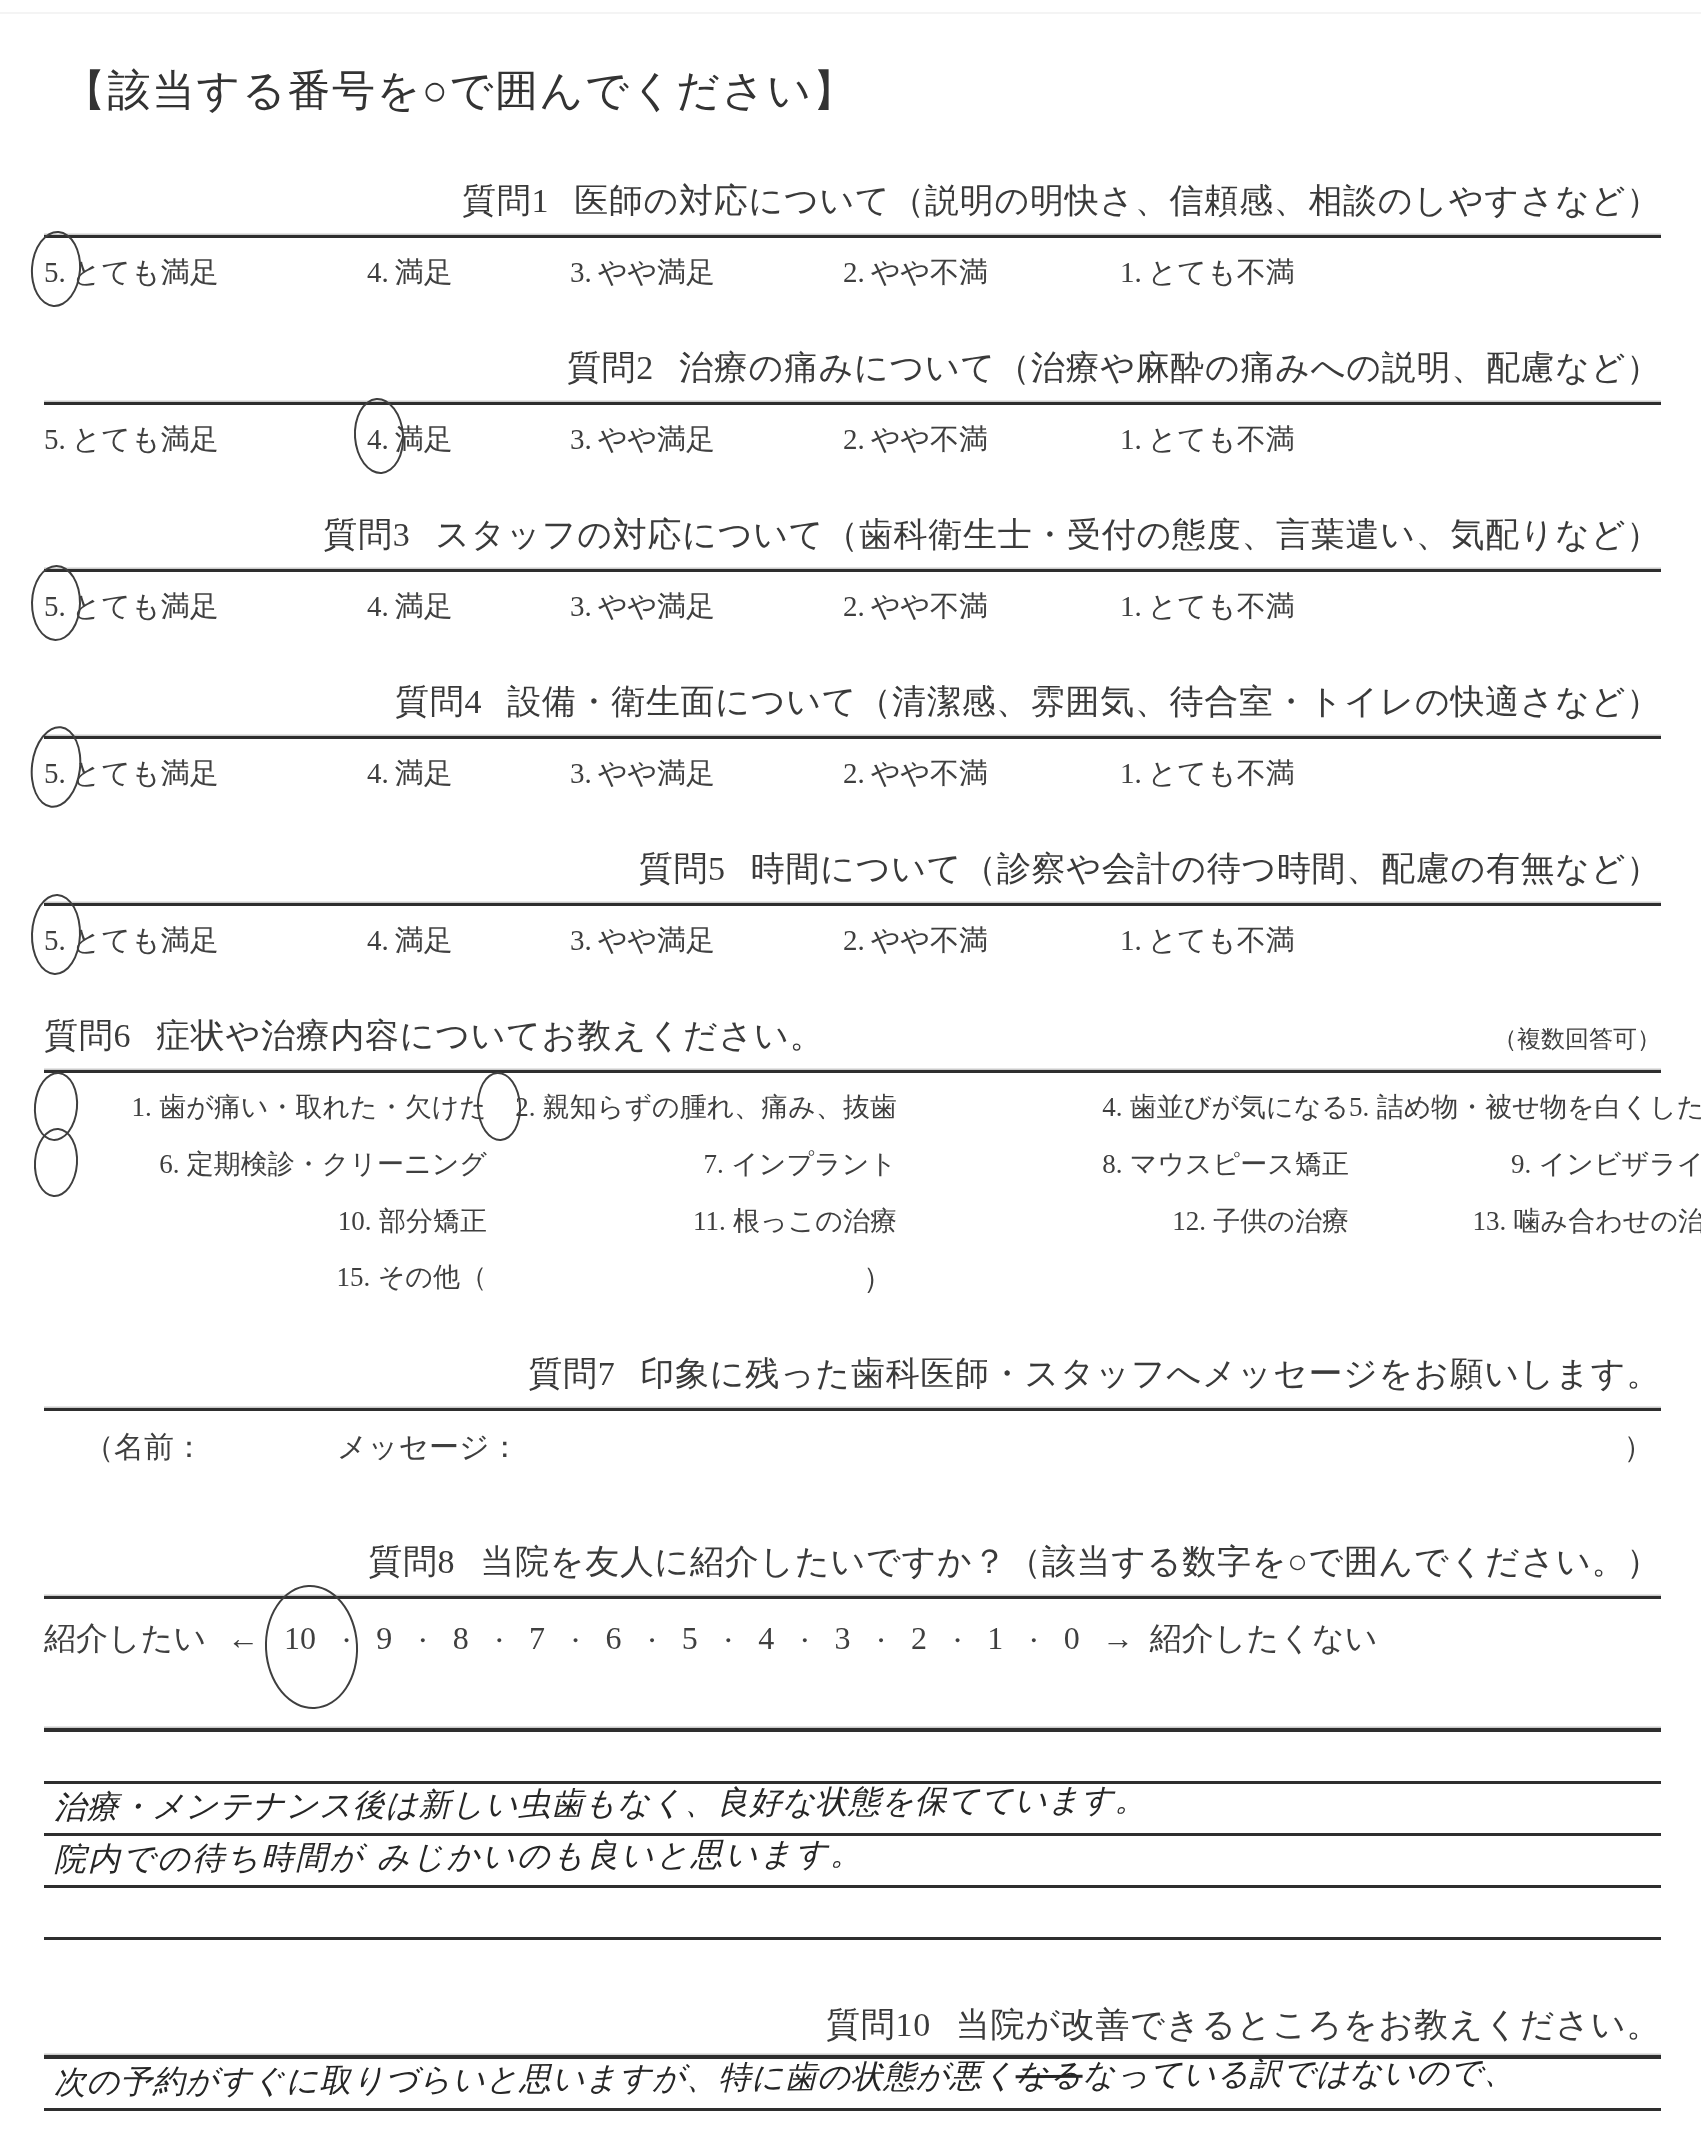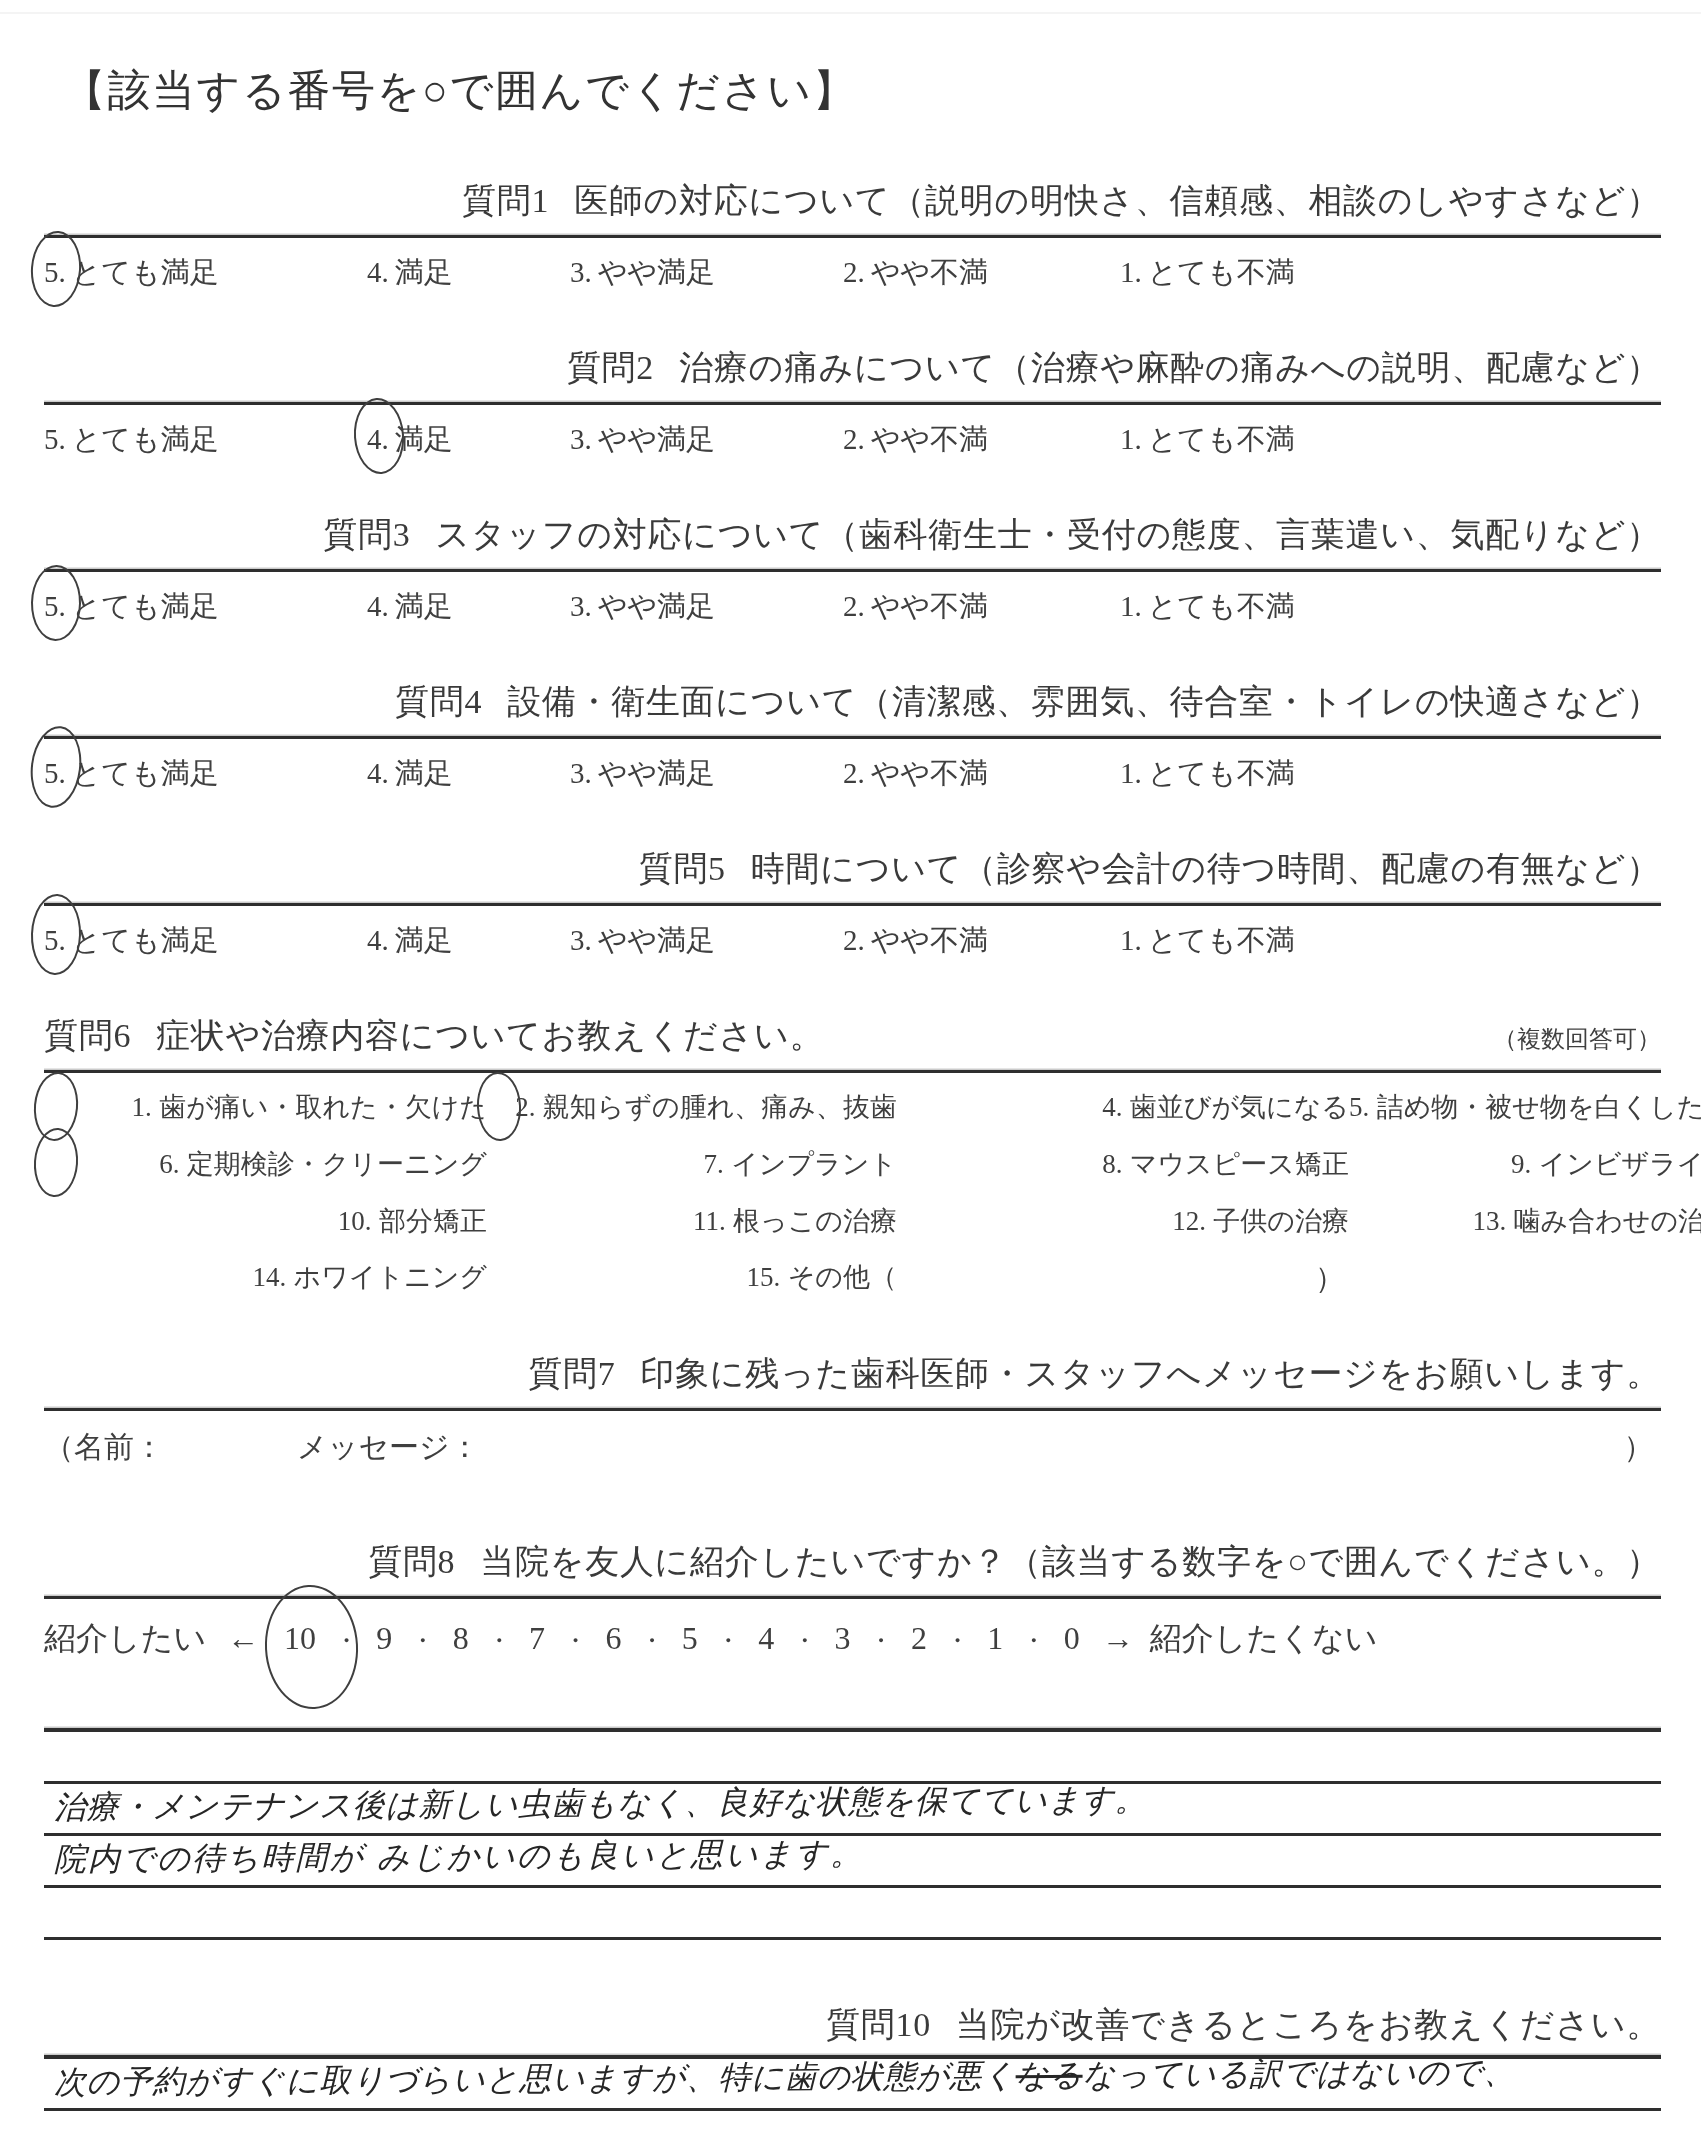--- a/index.html
+++ b/index.html
@@ -47,21 +47,21 @@
     grid-template-columns:443px 410px 452px 1fr;
     padding-top:16px;row-gap:20.7px;
     font-size:27px;
   }
   .gitem{position:relative;white-space:nowrap;}
   .gitem .num{margin-right:7.4px;}
   .paren-end{justify-self:end;padding-right:4.4px;font-size:29.5px;}
   .note{font-size:24px;}
   .qheader-flex{display:flex;justify-content:space-between;align-items:baseline;}
   
-  .namerow{display:flex;font-size:30px;padding-top:16px;height:44px;}
+  .namerow{display:flex;font-size:30px;padding-top:16px;height:44px;margin-left:40px;}
   .namerow .mlabel{margin-left:133px;}
   .namerow .close{margin-left:auto;margin-right:7.4px;}
   
   .npsrow{display:flex;align-items:baseline;font-size:32px;padding-top:17.7px;height:62px;white-space:nowrap;}
   .npsrow .arrow{margin:0 25px 0 20.7px;}
   .npsrow .arrow.r{margin:0 16px 0 22px;}
   .npsrow .n{position:relative;}
   .npsrow .sep{margin:0 17.7px;font-size:25px;}
   
   .wline{height:49px;border-bottom:3.7px solid #2e2e2e;position:relative;}
@@ -160,21 +160,20 @@
       <span class="gitem"><span class="circ multi" style="transform:rotate(4deg);"></span><span class="num">6.</span><span>定期検診・クリーニング</span></span>
       <span class="gitem"><span class="num">7.</span><span>インプラント</span></span>
       <span class="gitem"><span class="num">8.</span><span>マウスピース矯正</span></span>
 
       <span class="gitem"><span class="num">9.</span><span>インビザライン</span></span>
       <span class="gitem"><span class="num">10.</span><span>部分矯正</span></span>
       <span class="gitem"><span class="num">11.</span><span>根っこの治療</span></span>
       <span class="gitem"><span class="num">12.</span><span>子供の治療</span></span>
 
       <span class="gitem"><span class="num">13.</span><span>噛み合わせの治療</span></span>
-      <span class="gitem"><span class="num">14.</span><span>ホワイトニング</span></span>
       <span class="gitem"><span class="num">15.</span><span>その他（</span></span>
       <span class="gitem paren-end">）</span>
     </div>
   </section>
 
   <section class="qsection" style="margin-bottom:68px;">
     <h2 class="qheader"><span class="qnum">質問7</span><span>印象に残った歯科医師・スタッフへメッセージをお願いします。</span></h2>
     <div class="rule"></div>
     <div class="namerow">
       <span>（名前：</span>

